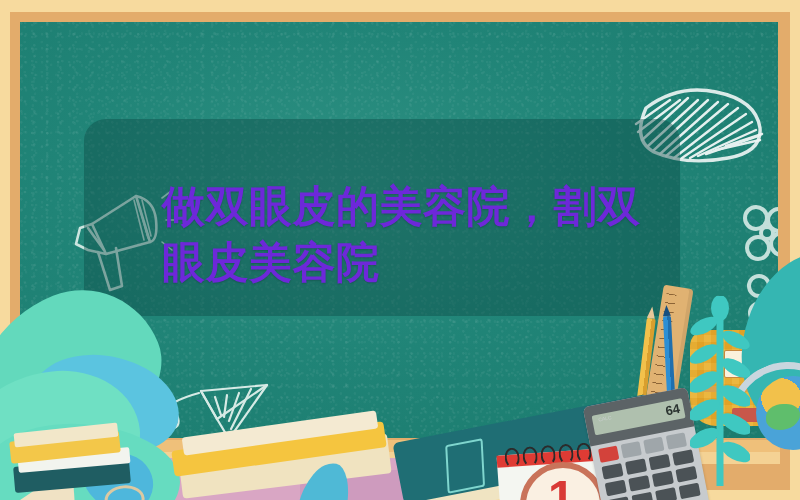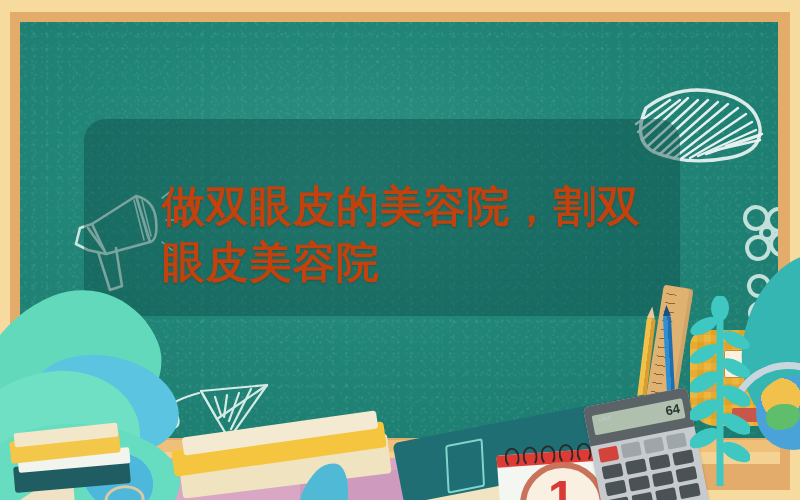--- a/index.html
+++ b/index.html
@@ -43,21 +43,21 @@
   
   .panel{
     position:absolute;left:84px;top:119px;width:596px;height:197px;
     background:rgba(11,74,68,.42);
     border-radius:22px 22px 0 22px;
   }
 
   
   .headline{
     position:absolute;left:162px;top:178px;width:500px;
-    color:#c2410c;font-size:43px;line-height:56px;font-weight:700;
+    color:#6d28d9;font-size:43px;line-height:56px;font-weight:700;
     letter-spacing:.5px;
     text-shadow:0 1px 2px rgba(0,0,0,.18);
     white-space:normal;
   }
 
   
   .chalk{position:absolute;pointer-events:none;}
 
   .cloud-scribble{left:604px;top:52px;width:150px;height:98px;opacity:.93;}
   .megaphone{left:38px;top:158px;width:120px;height:118px;opacity:.85;}

